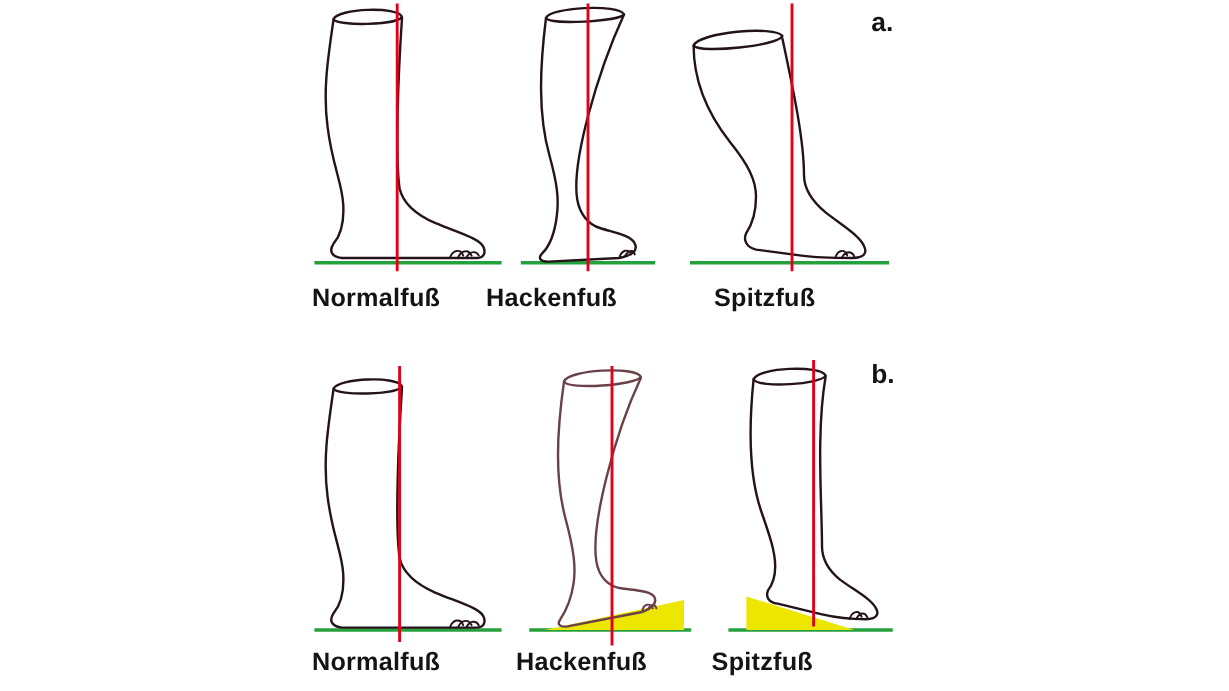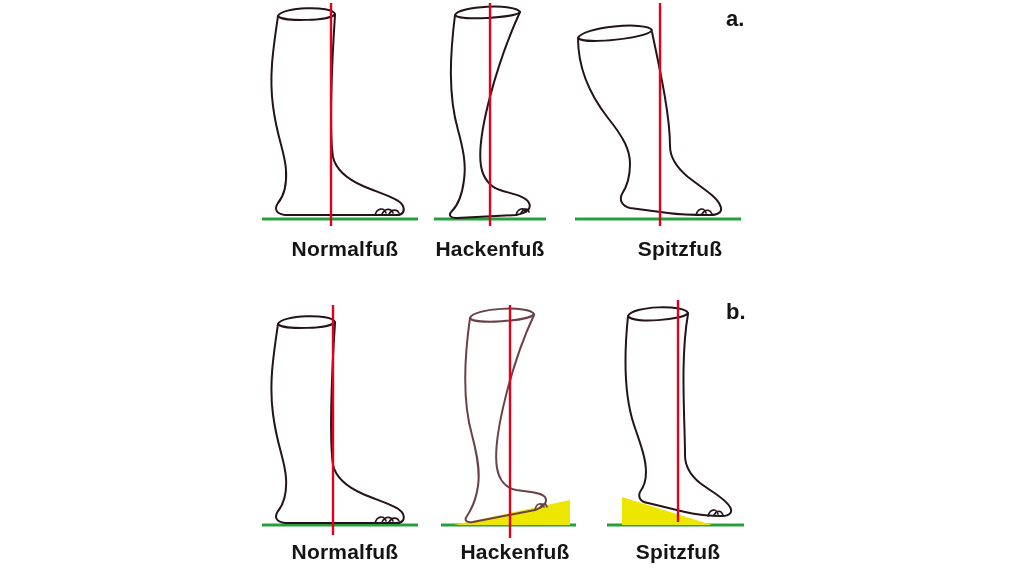--- a/index.html
+++ b/index.html
@@ -12,21 +12,21 @@
   .canvas{position:absolute;left:0;top:0;width:1024px;height:576px;}
   svg{position:absolute;left:0;top:0;}
   .leg{fill:none;stroke:var(--outline,#241318);stroke-width:2;stroke-linecap:round;stroke-linejoin:round;}
   .leg-b2{stroke:var(--outline-b2,#6b4149);}
   .toes{fill:none;stroke:var(--outline,#241318);stroke-width:1.6;stroke-linecap:round;}
   .toes-b2{stroke:var(--outline-b2,#6b4149);}
   .red-line{stroke:var(--axis-red,#e3001b);stroke-width:2.4;fill:none;}
   .ground{stroke:var(--ground-green,#25a03c);stroke-width:3;fill:none;}
   .wedge{fill:var(--wedge-yellow,#ece600);stroke:none;}
   .fig-label{
-    position:absolute;height:30px;line-height:30px;text-align:center;
+    position:absolute;height:30px;line-height:30px;text-align:left;
     font-size:21px;font-weight:700;color:var(--label-text,#141414);
     letter-spacing:0.2px;
   }
   .row-letter{
     position:absolute;width:50px;height:30px;line-height:30px;
     font-size:22px;font-weight:700;color:var(--label-text,#141414);
   }
 </style>
 </head>
 <body>

